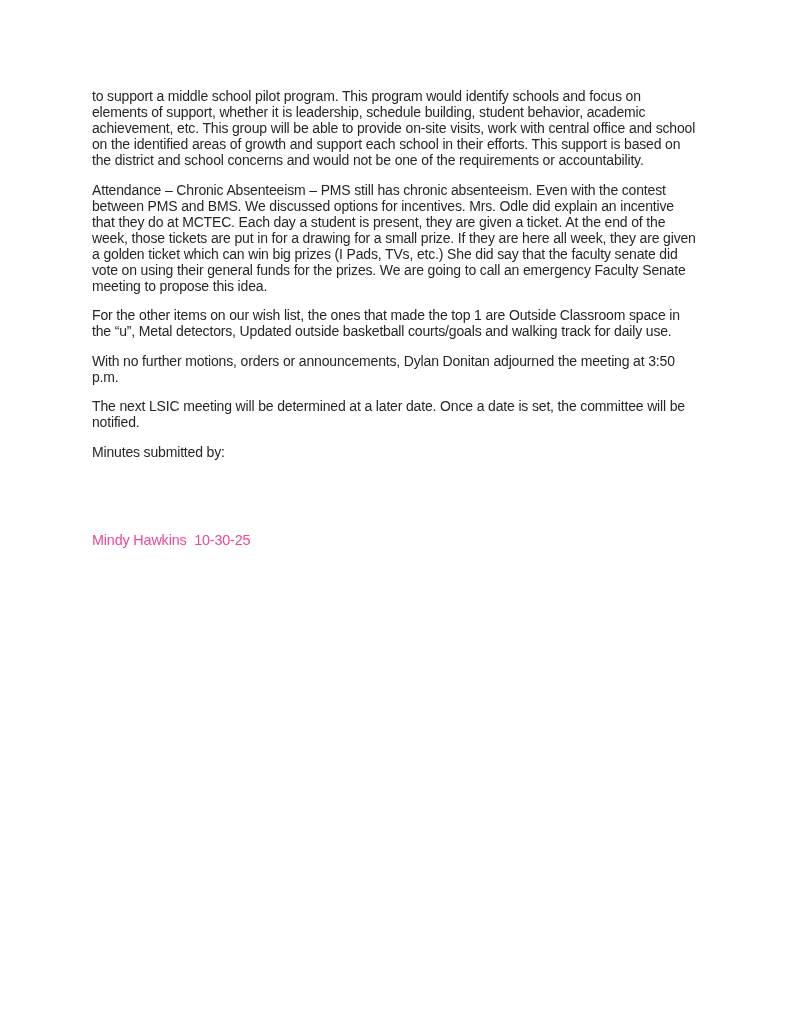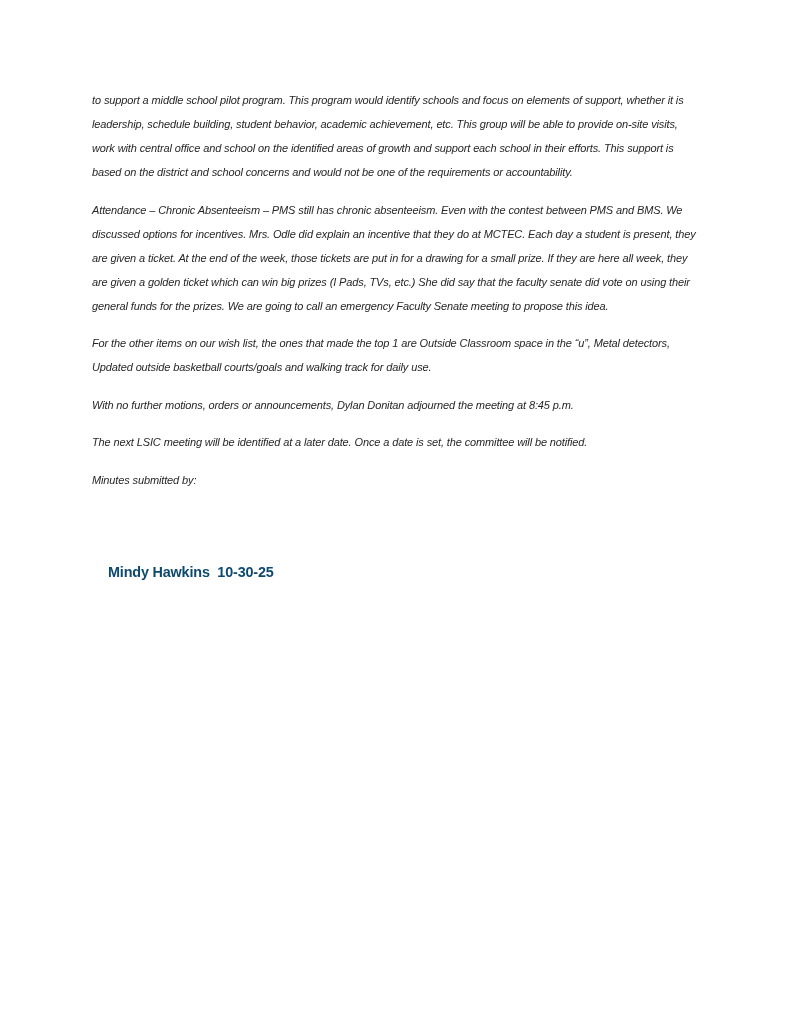--- a/index.html
+++ b/index.html
@@ -21,62 +21,60 @@
     background: #ffffff;
     box-sizing: border-box;
   }
   .doc-body {
     position: absolute;
     left: 92px;
     top: 88px;
     width: 606px;
   }
   .para {
-    font-size: 11px;
-    line-height: 24px;
+    font-size: 14px;
+    line-height: 16px;
     color: #262626;
     margin: 0 0 13.5px 0;
     text-align: left;
     letter-spacing: -0.012em;
     word-spacing: 0.004em;
-    font-style: italic;
     -webkit-font-smoothing: antialiased;
   }
   .para.last-para {
-    margin-bottom: 0;
+    margin-bottom: 16px;
   }
   .signature-gap {
     height: 54px;
   }
   .signature {
     font-size: 14.4px;
     line-height: 21.2px;
-    color: #0c4a6e;
-    margin: 16px;
+    color: #ec4899;
+    margin: 0;
     letter-spacing: -0.012em;
     white-space: pre;
-    font-weight: bold;
   }
 </style>
 </head>
 <body>
 
 <div class="page">
   <div class="doc-body">
 
     <p class="para">to support a middle school pilot program.  This program would identify schools and focus on elements of support, whether it is leadership, schedule building, student behavior, academic achievement, etc.  This group will be able to provide on-site visits, work with central office and school on the identified areas of growth and support each school in their efforts.  This support is based on the district and school concerns and would not be one of the requirements or accountability.</p>
 
     <p class="para">Attendance – Chronic Absenteeism – PMS still has chronic absenteeism.  Even with the contest between PMS and BMS.  We discussed options for incentives.  Mrs. Odle did explain an incentive that they do at MCTEC.  Each day a student is present, they are given a ticket.  At the end of the week, those tickets are put in for a drawing for a small prize.  If they are here all week, they are given a golden ticket which can win big prizes (I Pads, TVs, etc.)  She did say that the faculty senate did vote on using their general funds for the prizes.  We are going to call an emergency Faculty Senate meeting to propose this idea.</p>
 
 
     <p class="para">For the other items on our wish list, the ones that made the top 1 are Outside Classroom space in the “u”, Metal detectors, Updated outside basketball courts/goals and walking track for daily use.</p>
 
-    <p class="para">With no further motions, orders or announcements, Dylan Donitan adjourned the meeting at 8:45 p.m.</p>
+    <p class="para">With no further motions, orders or announcements, Dylan Donitan adjourned the meeting at 3:50 p.m.</p>
 
-    <p class="para">The next LSIC meeting will be identified at a later date.  Once a date is set, the committee will be notified.</p>
+    <p class="para">The next LSIC meeting will be determined at a later date.  Once a date is set, the committee will be notified.</p>
 
     <p class="para last-para">Minutes submitted by:</p>
 
     <div class="signature-gap"></div>
 
     <p class="signature">Mindy Hawkins  10-30-25</p>
 
   </div>
 </div>
 

